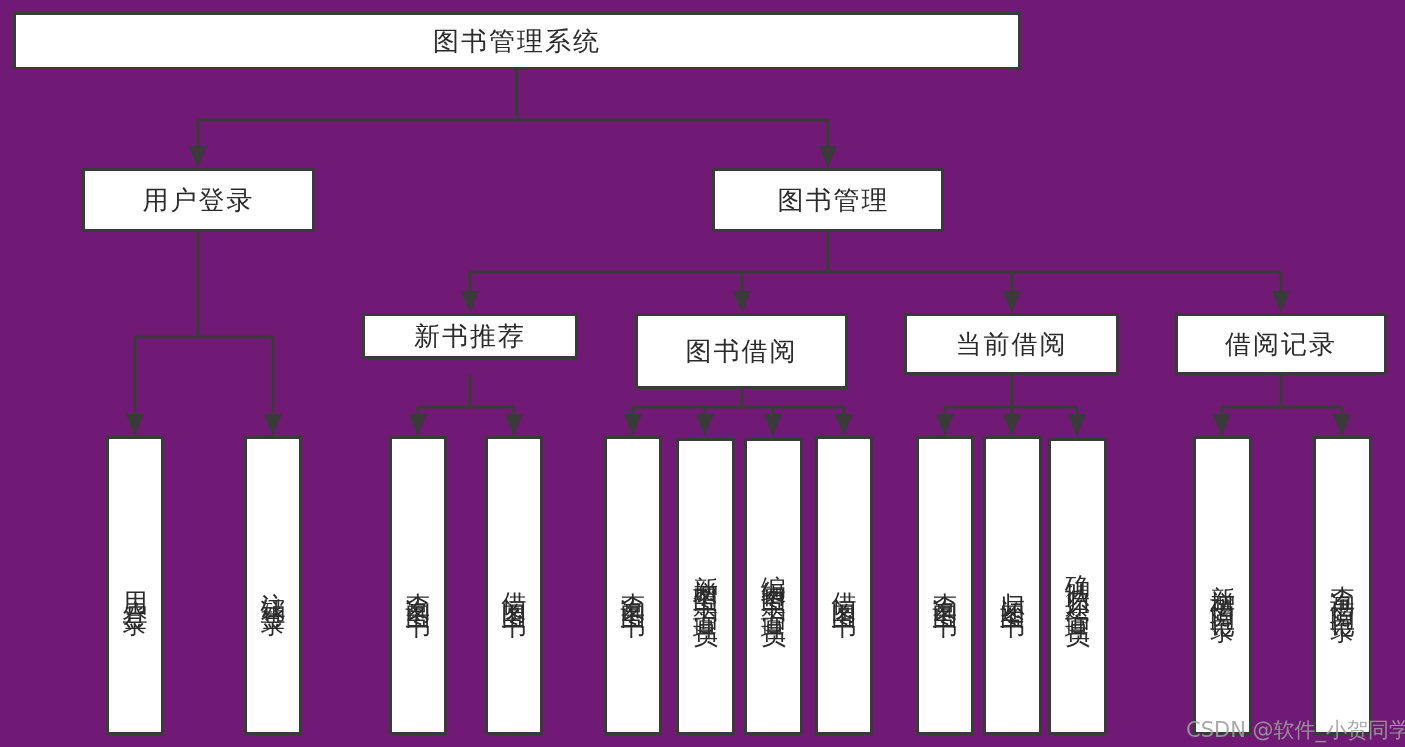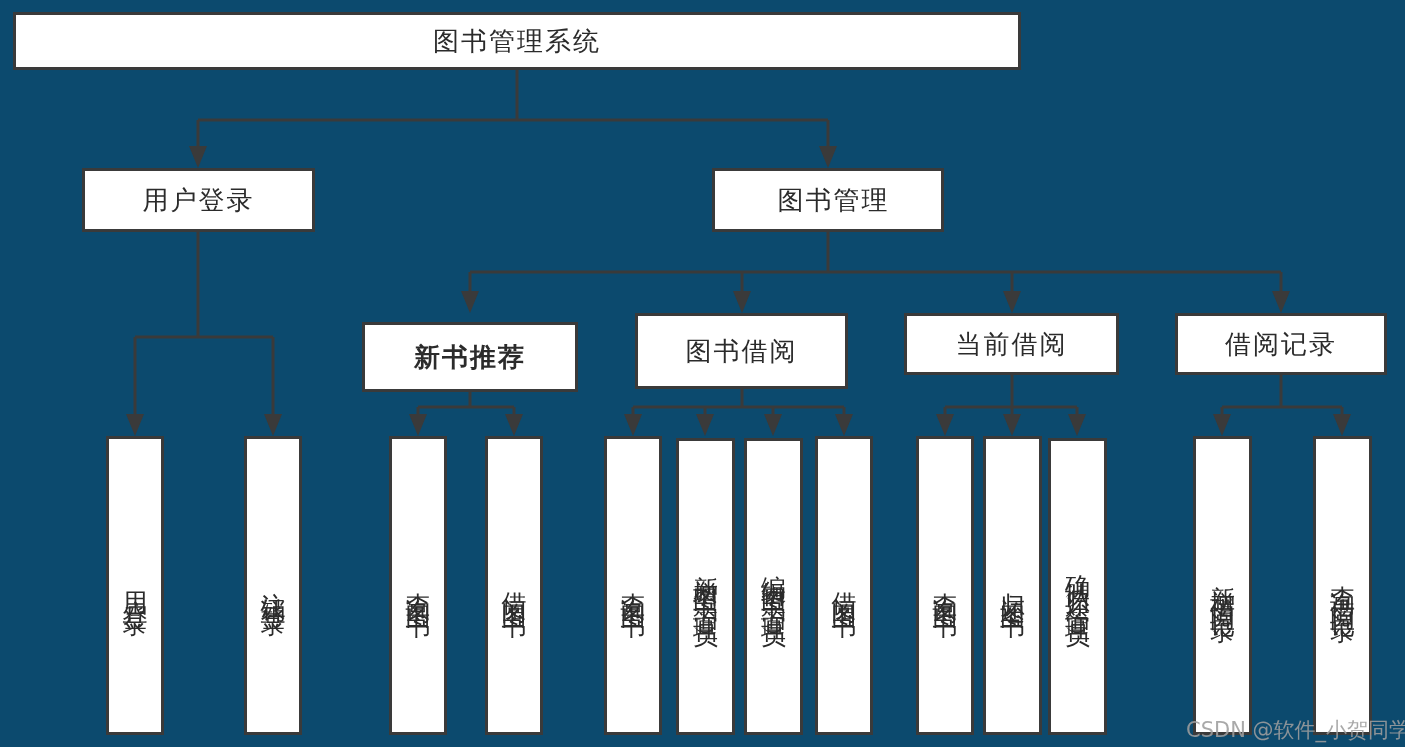--- a/index.html
+++ b/index.html
@@ -1,19 +1,19 @@
 <!DOCTYPE html>
 <html><head>
 <meta charset="utf-8">
 <style>
   html,body{margin:0;padding:0;background:#ffffff;}
   .canvas{
     position:relative;
     width:1405px;height:747px;
-    background:#0c4a6e;
+    background:#701a75;
     font-family:"DejaVu Sans", sans-serif;
     overflow:hidden;
   }
   .connectors{position:absolute;left:0;top:0;z-index:1;}
   .node{
     position:absolute;
     box-sizing:border-box;
     background:#ffffff;
     border:3px solid #3a3a3a;
     display:flex;align-items:center;justify-content:center;
@@ -112,21 +112,21 @@
     <span>图书管理系统</span>
   </div>
 
   <div class="node h" style="left:82px;top:168px;width:233px;height:64px;">
     <span>用户登录</span>
   </div>
   <div class="node h" style="left:712px;top:168px;width:232px;height:64px;padding-left:11px;">
     <span>图书管理</span>
   </div>
 
-  <div class="node h" style="left:362px;top:322px;width:216px;height:70px;font-weight:bold;">
+  <div class="node h" style="left:362px;top:313px;width:216px;height:46px;">
     <span>新书推荐</span>
   </div>
   <div class="node h" style="left:635px;top:313px;width:213px;height:76px;">
     <span>图书借阅</span>
   </div>
   <div class="node h" style="left:904px;top:313px;width:215px;height:62px;">
     <span>当前借阅</span>
   </div>
   <div class="node h" style="left:1175px;top:313px;width:212px;height:62px;">
     <span>借阅记录</span>

